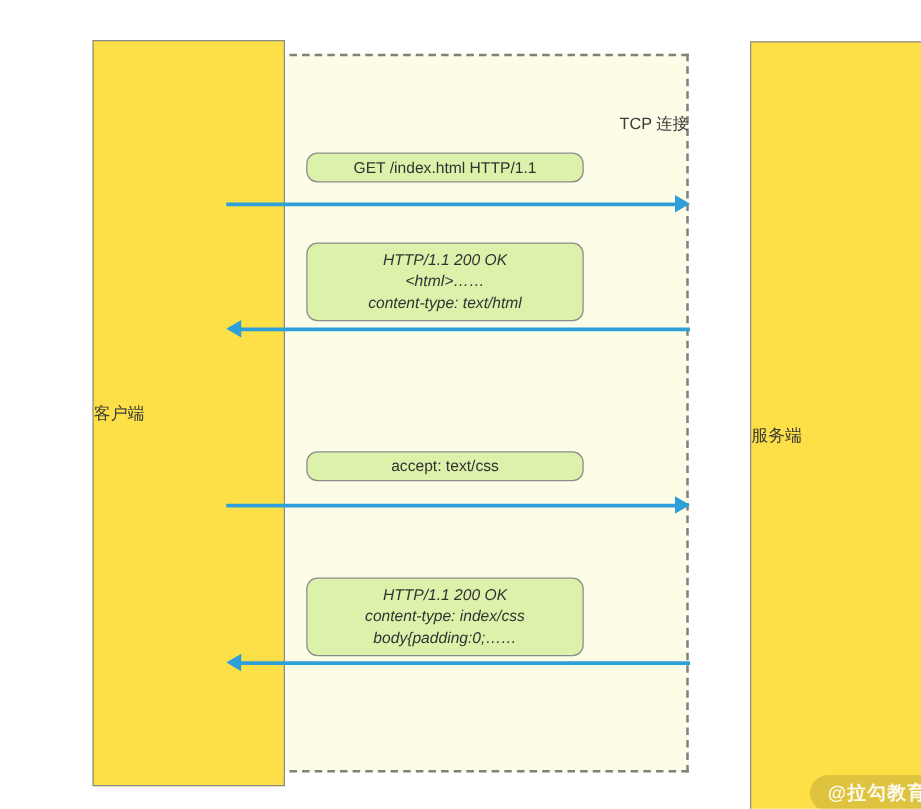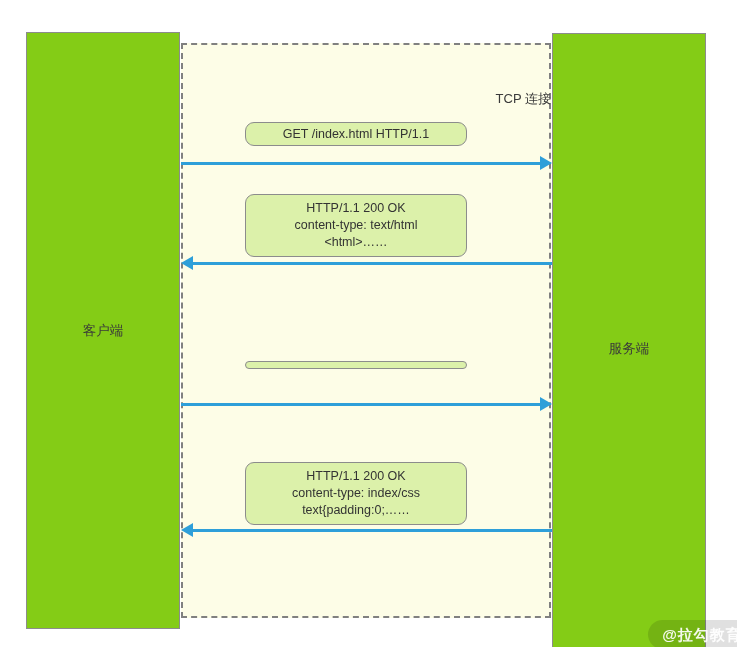--- a/index.html
+++ b/index.html
@@ -28,28 +28,28 @@
     position: absolute;
     left: 181px; top: 43px;
     width: 370px; height: 575px;
     background: var(--region-fill);
     border: 2px dashed var(--region-border);
     z-index: 1;
   }
   
   .endpoint {
     position: absolute;
-    background: #84cc16;
+    background: #fde047;
     border: 1px solid var(--box-border);
     display: flex;
     align-items: center;
-    justify-content: center;
     font-size: 13.5px;
     color: var(--text);
     z-index: 2;
+    margin-left: 48px;
   }
   .endpoint.client { left: 26px;  top: 32px; width: 154px; height: 597px; }
   .endpoint.server { left: 552px; top: 33px; width: 154px; height: 632px; }
   
   .tcp-title {
     position: absolute;
     left: 181px; top: 90px;
     width: 370px;
     text-align: right;
     font-size: 13px;
@@ -63,21 +63,21 @@
     width: 222px;
     background: var(--message-fill);
     border: 1px solid var(--message-border);
     border-radius: 9px;
     text-align: center;
     color: #333333;
     font-size: 12.5px;
     z-index: 3;
   }
   .msg.two   { line-height: 16px; padding: 3px 2px; }
-  .msg.three { line-height: 17px; padding: 5px 2px; }
+  .msg.three { line-height: 17px; padding: 5px 2px; font-style: italic; }
   .msg-line { display: block; white-space: nowrap; }
   .msg1 { top: 122px; }
   .msg2 { top: 194px; }
   .msg3 { top: 361px; }
   .msg4 { top: 462px; }
   
   .arrow {
     position: absolute;
     left: 181px;
     width: 371px;
@@ -143,41 +143,42 @@
     <span class="msg-line">GET /index.html HTTP/1.1</span>
   </div>
 
   <div class="arrow right arrow1">
     <div class="line"></div>
     <div class="head"></div>
   </div>
 
   <div class="msg three msg2">
     <span class="msg-line">HTTP/1.1 200 OK</span>
+    <span class="msg-line">&lt;html&gt;……</span>
     <span class="msg-line">content-type: text/html</span>
-    <span class="msg-line">&lt;html&gt;……</span>
   </div>
 
   <div class="arrow left arrow2">
     <div class="line"></div>
     <div class="head"></div>
   </div>
 
   <div class="msg two msg3">
+    <span class="msg-line">accept: text/css</span>
   </div>
 
   <div class="arrow right arrow3">
     <div class="line"></div>
     <div class="head"></div>
   </div>
 
   <div class="msg three msg4">
     <span class="msg-line">HTTP/1.1 200 OK</span>
     <span class="msg-line">content-type: index/css</span>
-    <span class="msg-line">text{padding:0;……</span>
+    <span class="msg-line">body{padding:0;……</span>
   </div>
 
   <div class="arrow left arrow4">
     <div class="line"></div>
     <div class="head"></div>
   </div>
 
   <div class="watermark">@拉勾教育</div>
 
 </div>

